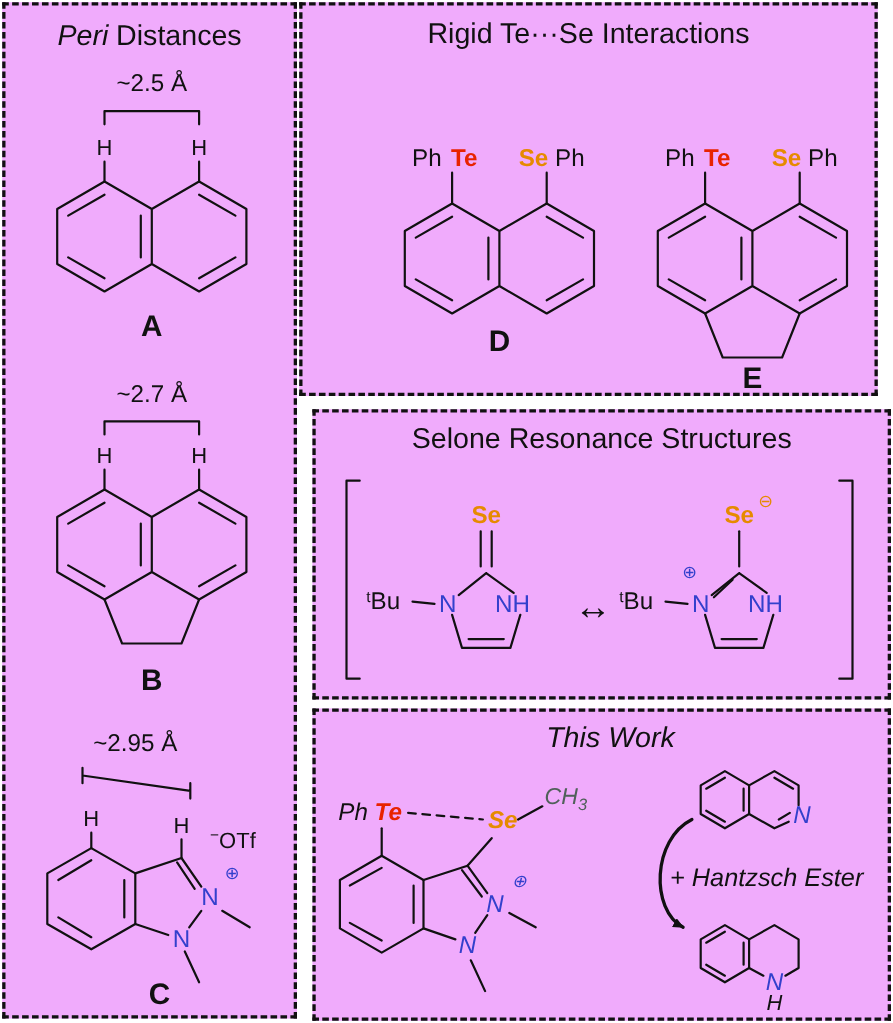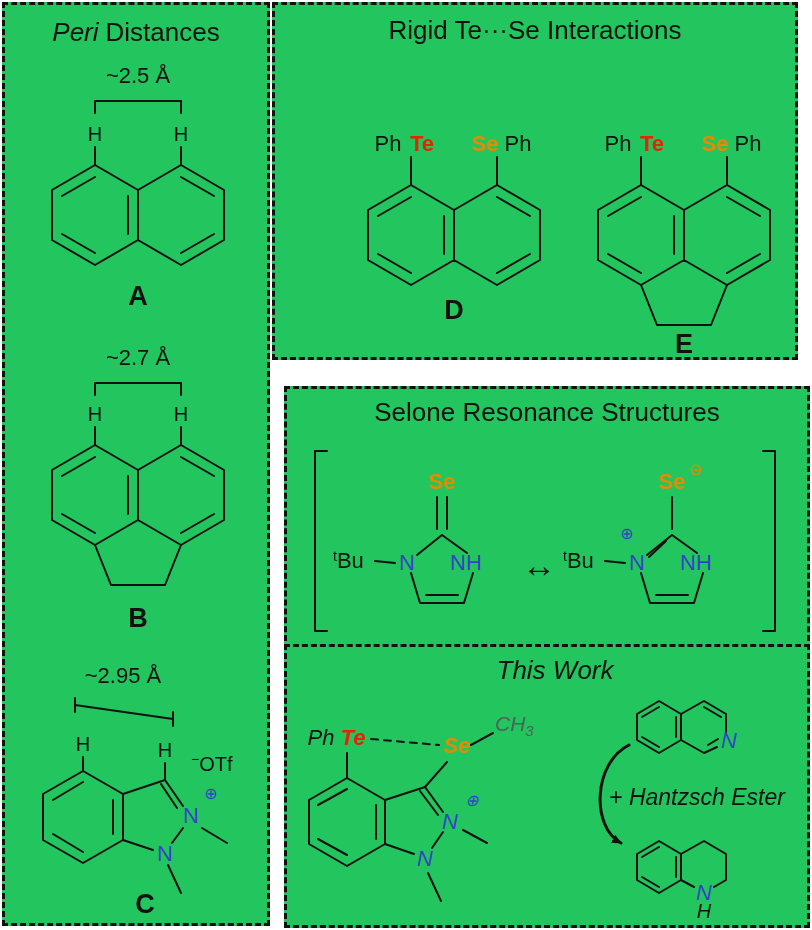--- a/index.html
+++ b/index.html
@@ -1,23 +1,23 @@
 <!DOCTYPE html>
 <html style="--te: #e82300; --se: #e68a00; --n: #3340cc; --ch3: #50605a;"><head>
 <meta charset="utf-8">
 <style>
   :root { --te:#e82300; --se:#e68a00; --n:#3340cc; --ch3:#50605a; }
   * { box-sizing:border-box; }
   html,body { margin:0; padding:0; }
   body { width:812px; height:930px; background:#fff; position:relative;
          font-family:"Liberation Sans", sans-serif; overflow:hidden; }
-  .panel { position:absolute; border:3px dashed #111; background:#22c55e; }
+  .panel { position:absolute; border:3px dashed #111; background:#f0abfc; }
   #panel-peri     { left:2px;   top:2px;   width:268px; height:924px; }
   #panel-rigid    { left:272px; top:2px;   width:526px; height:358px; }
-  #panel-selone   { left:284px; top:386px; width:526px; height:264px; }
+  #panel-selone   { left:284px; top:372px; width:526px; height:264px; }
   #panel-thiswork { left:284px; top:644px; width:526px; height:284px;font-style:italic; }
   .panel > svg { position:absolute; left:0; top:0; width:100%; height:100%; }
   svg path, svg line { stroke:#111; stroke-width:2; fill:none; stroke-linecap:round; stroke-linejoin:round; }
   svg text { font-family:"Liberation Sans", sans-serif; fill:#111; font-size:22px; }
   .ttl   { font-size:26px; text-anchor:middle; }
   .dist  { font-size:22px; text-anchor:middle; }
   .atom  { font-size:20px; text-anchor:middle; }
   .lbl   { font-size:27px; font-weight:bold; text-anchor:middle; }
   .nblue { fill:var(--n); text-anchor:middle; font-size:22px; }
   .te    { fill:var(--te); font-weight:bold; text-anchor:middle; font-size:22px; }

